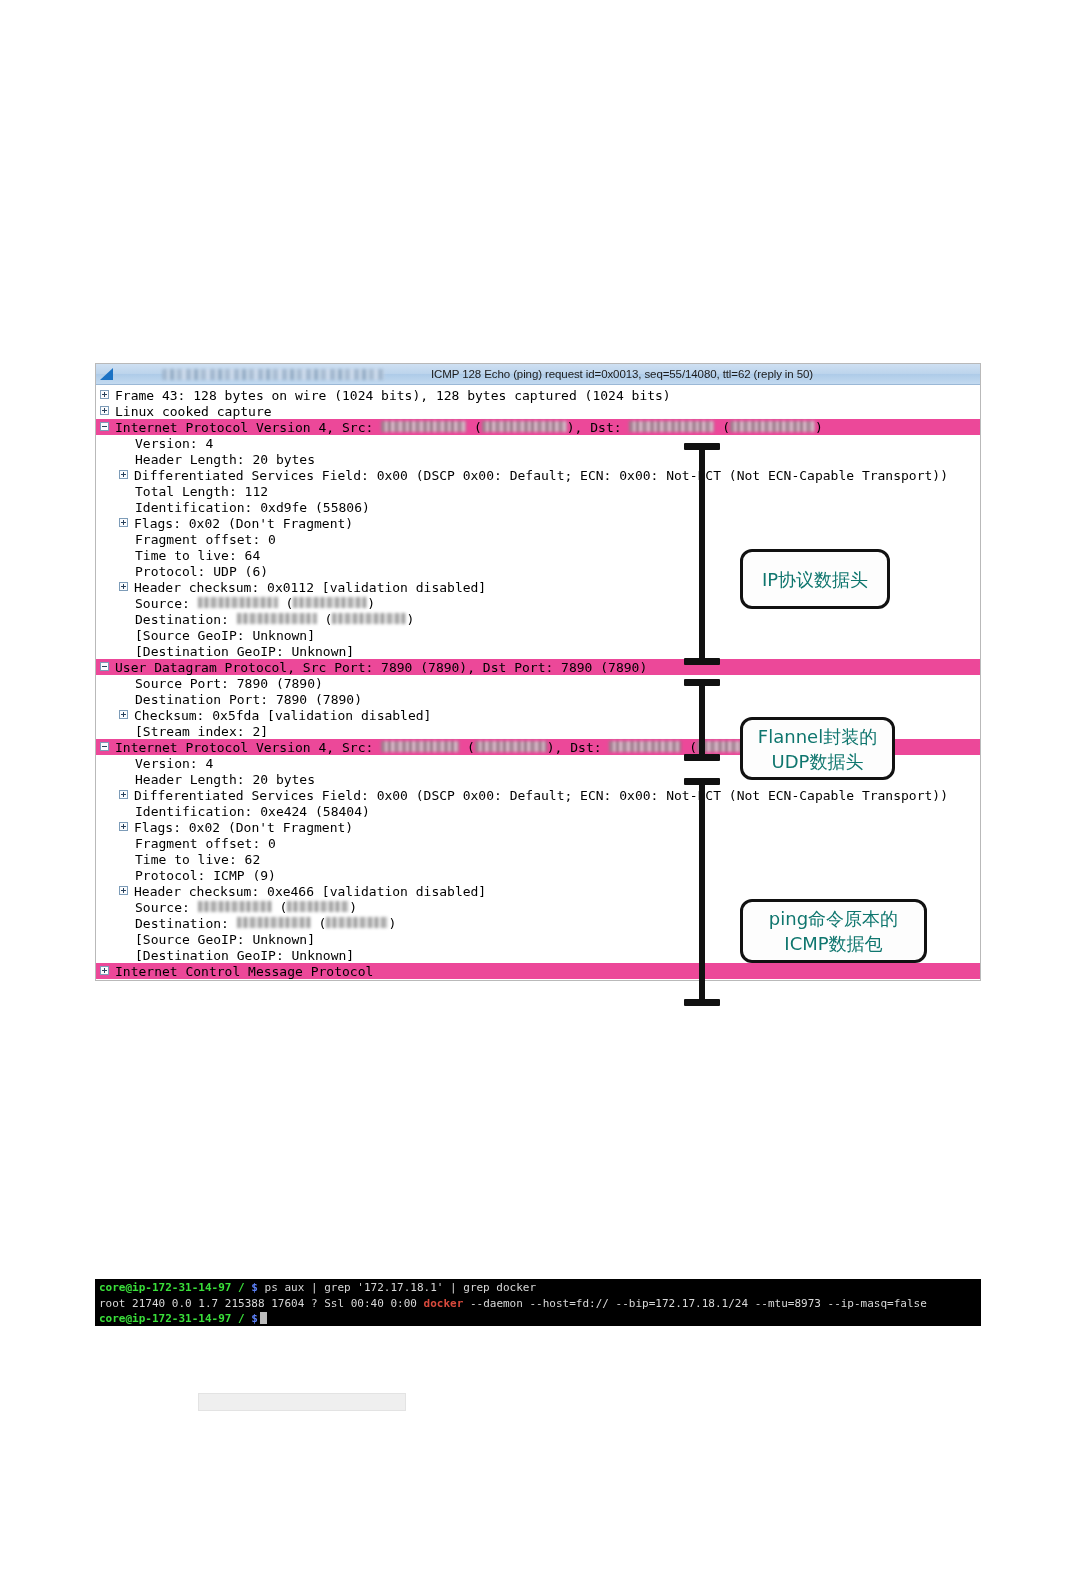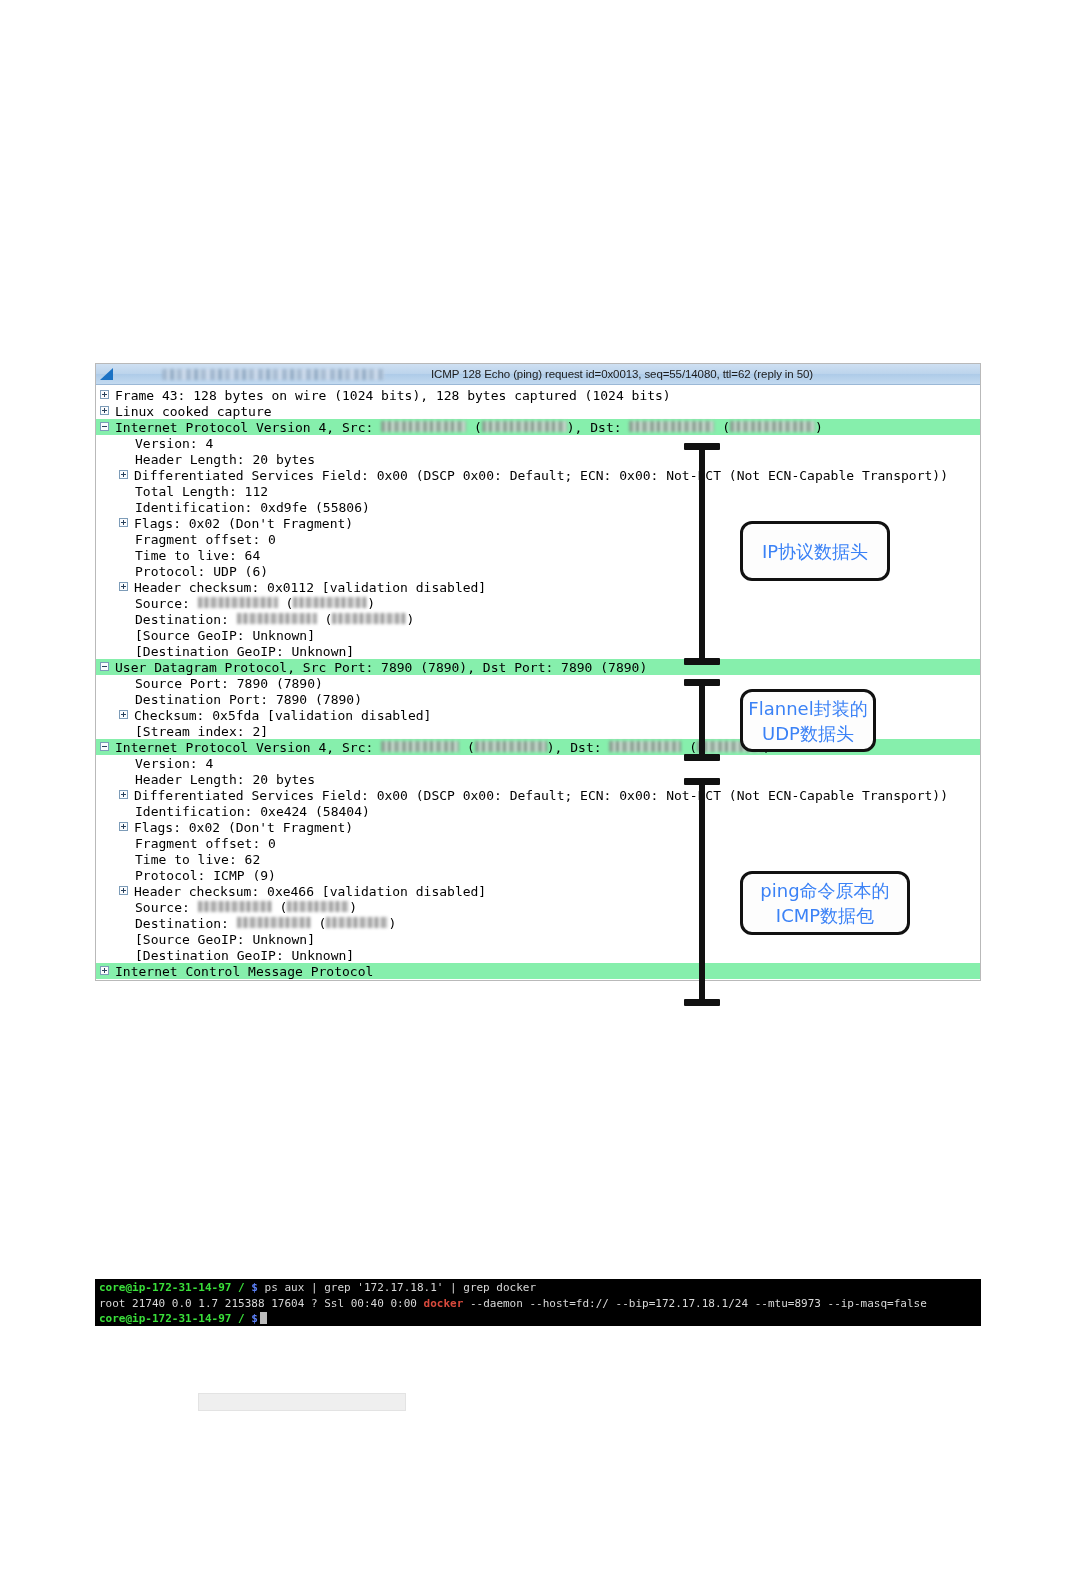--- a/index.html
+++ b/index.html
@@ -78,21 +78,21 @@
     position: relative;
   }
   .row {
     height: 16px;
     line-height: 16px;
     white-space: nowrap;
     position: relative;
     padding-left: 4px;
     box-sizing: border-box;
   }
-  .row.proto { background: #86efac; }
+  .row.proto { background: #ec4899; }
   .row .tog {
     display: inline-block;
     width: 9px; height: 9px;
     border: 1px solid #7d9cb8;
     background: #fbfcfe;
     position: relative;
     vertical-align: middle;
     margin-right: 6px;
     box-sizing: border-box;
     top: -1px;
@@ -160,22 +160,23 @@
     border: 3px solid #111;
     border-radius: 12px;
     background: #fdfdfd;
     display: flex;
     align-items: center;
     justify-content: center;
     text-align: center;
     font-family: "DejaVu Sans", sans-serif;
     font-size: 18px;
     line-height: 25px;
-    color: #3b82f6;
-    box-sizing: border-box;
+    color: #0f766e;
+    box-sizing: border-box;
+    margin-top: 28px;
   }
 
   
   #terminal {
     position: absolute;
     left: 95px;
     top: 1279px;
     width: 886px;
     height: 47px;
     background: #000000;
@@ -285,26 +286,26 @@
 <div class="bracket" style="left:682px; top:778px; height:228px;">
   <div class="cap top"></div>
   <div class="stem"></div>
   <div class="cap bot"></div>
 </div>
 
 <div class="callout" style="left:740px; top:521px; width:150px; height:60px;">
   <span>IP协议数据头</span>
 </div>
 
-<div class="callout" style="left:740px; top:689px; width:136px; height:63px; flex-direction:column;">
+<div class="callout" style="left:740px; top:689px; width:155px; height:63px; flex-direction:column;">
   <span>Flannel封装的</span>
   <span>UDP数据头</span>
 </div>
 
-<div class="callout" style="left:740px; top:871px; width:170px; height:64px; flex-direction:column;">
+<div class="callout" style="left:740px; top:871px; width:187px; height:64px; flex-direction:column;">
   <span>ping命令原本的</span>
   <span>ICMP数据包</span>
 </div>
 
 <div id="terminal">
   <div class="tline">
     <span class="t-green">core@ip-172-31-14-97</span><span class="t-white"> </span><span class="t-green">/</span><span class="t-white"> </span><span class="t-blue">$</span><span class="t-white"> </span><span class="t-white">ps aux | grep '172.17.18.1' | grep docker</span>
   </div>
   <div class="tline">
     <span class="t-white">root     21740  0.0  1.7 215388 17604 ?        Ssl  00:40   0:00 </span><span class="t-red">docker</span><span class="t-white"> --daemon --host=fd:// --bip=172.17.18.1/24 --mtu=8973 --ip-masq=false</span>

